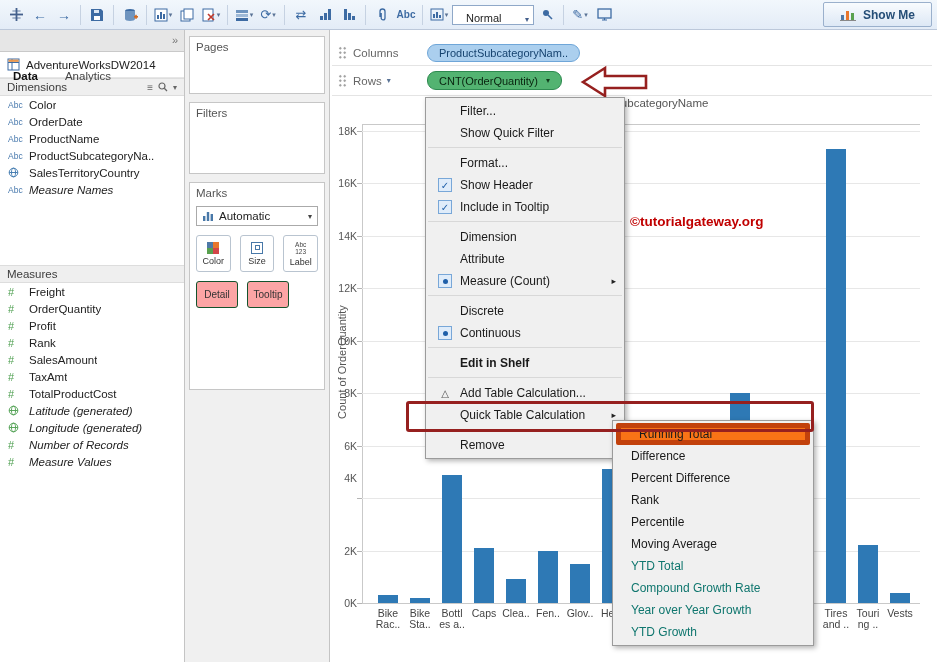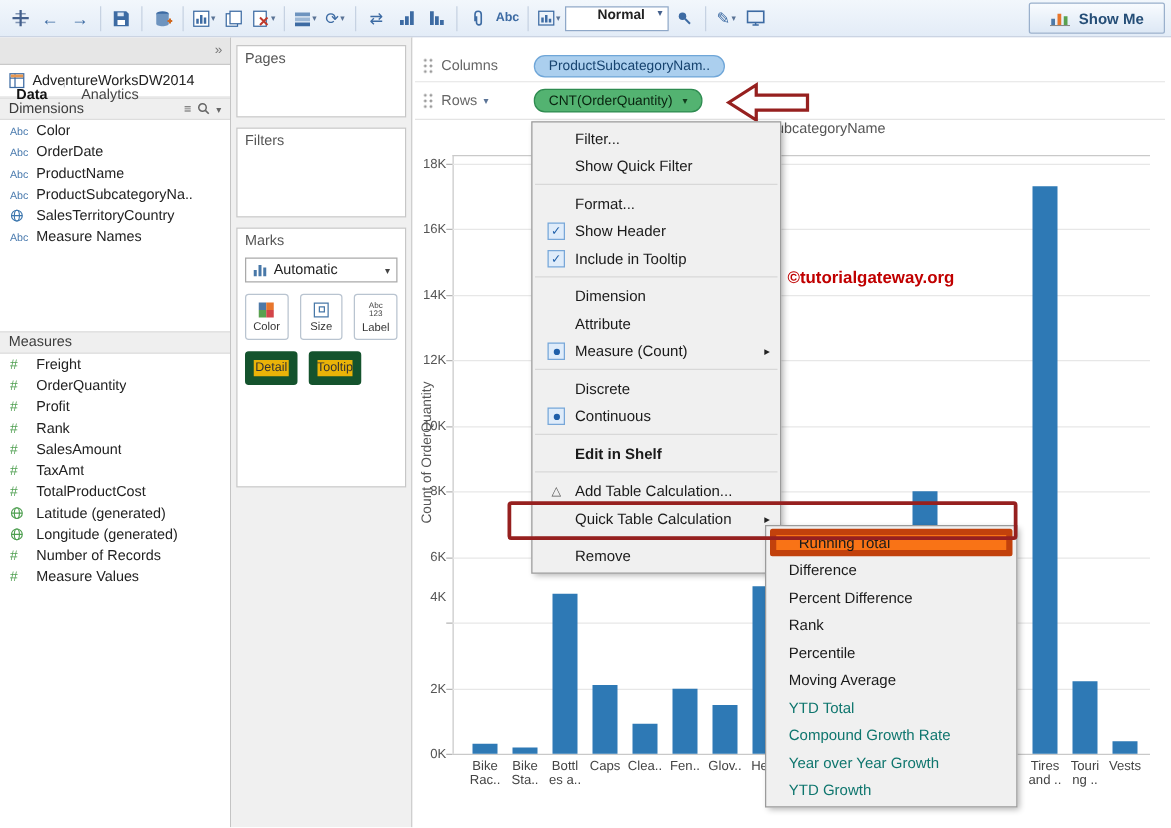--- a/index.html
+++ b/index.html
@@ -8,21 +8,21 @@
   .screen{position:relative;width:937px;height:662px;overflow:hidden;background:#fff;}
 
   
   .toolbar{position:absolute;left:0;top:0;width:937px;height:30px;background:linear-gradient(#f2f7fc,#e3ecf7);
     border-bottom:1px solid #bcc8da;display:flex;align-items:center;gap:2px;padding:0 5px;}
   .tb-btn{height:24px;min-width:22px;display:flex;align-items:center;justify-content:center;color:#3d6ba3;border-radius:2px;}
   .tb-glyph{font-size:14px;line-height:1;}
   .tb-caret{font-size:7px;color:#5a7396;margin-left:1px;}
   .tb-sep{width:1px;height:20px;background:#c6d2e2;margin:0 3px;}
   .abc-icon{font-size:10px;font-weight:bold;color:#3d6ba3;}
-  .fit-select{display:flex;align-items:flex-start;background:#fff;border:1px solid #8fa8c8;height:20px;padding:0 4px 0 25px;font-size:11px;color:#222;min-width:82px;font-weight:bold;}
+  .fit-select{display:flex;align-items:flex-end;background:#fff;border:1px solid #8fa8c8;height:20px;padding:0 4px 0 13px;font-size:11px;color:#222;min-width:82px;}
   .fit-caret{margin-left:auto;font-size:8px;color:#44608c;padding-left:10px;}
   .showme{margin-left:auto;display:flex;align-items:center;gap:7px;border:1px solid #9ab0cc;background:linear-gradient(#f8fbfe,#dde8f5);
     height:25px;padding:0 16px;border-radius:2px;font-weight:bold;color:#254e77;font-size:12px;}
 
   
   .left-pane{position:absolute;left:0;top:30px;width:185px;bottom:0;background:#fff;border-right:1px solid #c4c4c4;}
   .tabs{display:flex;align-items:stretch;height:22px;background:#e6e6e6;border-bottom:1px solid #c9c9c9;}
   .tab{padding:4px 13px 0;color:#444;font-size:11.5px;margin-top:36px;}
   .tab.active{background:#fff;color:#111;font-weight:bold;border-right:1px solid #c9c9c9;}
   .tab-collapse{margin-left:auto;color:#777;font-size:11px;padding:4px 6px 0;}
@@ -30,35 +30,35 @@
   .section-header{height:18px;background:#efefef;display:flex;align-items:center;padding:0 7px;color:#3c3c3c;font-size:11.5px;
     border-top:1px solid #ddd;border-bottom:1px solid #ddd;}
   .sh-icons{margin-left:auto;display:flex;align-items:center;gap:5px;color:#666;}
   .sh-icons .g1{font-size:10px;}
   .sh-icons .g2{font-size:8px;}
   .field-row{height:17px;display:flex;align-items:center;padding:0 8px;}
   .fi{width:21px;flex:0 0 21px;display:flex;align-items:center;}
   .fi-abc{font-size:8.5px;color:#4879ad;}
   .fi-num{font-size:11px;color:#4e9f50;}
   .f-label{font-size:11.5px;color:#222;white-space:nowrap;overflow:hidden;}
-  .f-label.italic{}
+  .f-label.italic{font-style:italic;}
   .dim-gap{height:67px;}
 
   
   .mid-pane{position:absolute;left:185px;top:30px;width:145px;bottom:0;background:#f0f0f0;border-right:1px solid #c4c4c4;padding:6px 4px;}
   .card{background:#fff;border:1px solid #c6c6c6;padding:4px 6px;color:#555;font-size:11.5px;}
   .card-pages{height:58px;margin-bottom:8px;}
   .card-filters{height:72px;margin-bottom:8px;}
   .card-marks{height:208px;}
   .marks-dd{margin-top:7px;height:20px;border:1px solid #aaa;background:#fff;display:flex;align-items:center;gap:5px;padding:0 5px;color:#222;}
   .marks-dd .caret{margin-left:auto;font-size:8px;color:#444;}
   .marks-row{display:flex;gap:9px;margin-top:9px;}
   .mark-btn{width:37px;height:37px;border:1px solid #b9c4d0;border-radius:3px;background:#fff;display:flex;flex-direction:column;
     align-items:center;justify-content:center;gap:2px;font-size:9px;color:#333;}
-  .mark-btn-sm{width:42px;height:27px;border:7px solid #14532d;border-radius:3px;background:#eab308;display:flex;
+  .mark-btn-sm{width:42px;height:27px;border:1px solid #14532d;border-radius:3px;background:#fca5a5;display:flex;
     align-items:center;justify-content:center;font-size:10px;color:#333;text-align:right;}
   .ic-color{display:grid;grid-template-columns:6px 6px;grid-template-rows:6px 6px;}
   .ic-size-o{width:12px;height:12px;border:1px solid #4878a8;display:flex;align-items:center;justify-content:center;}
   .ic-size-i{width:5px;height:5px;border:1px solid #4878a8;}
   .ic-label{font-size:6.5px;line-height:7px;color:#444;text-align:center;}
 
   
   .sheet{position:absolute;left:330px;top:30px;width:607px;bottom:0;background:#fff;}
   .shelf{position:absolute;left:2px;width:600px;display:flex;align-items:center;background:#fff;border-bottom:1px solid #e4e4e4;padding-left:6px;}
   .shelf-cols{top:10px;height:26px;}

